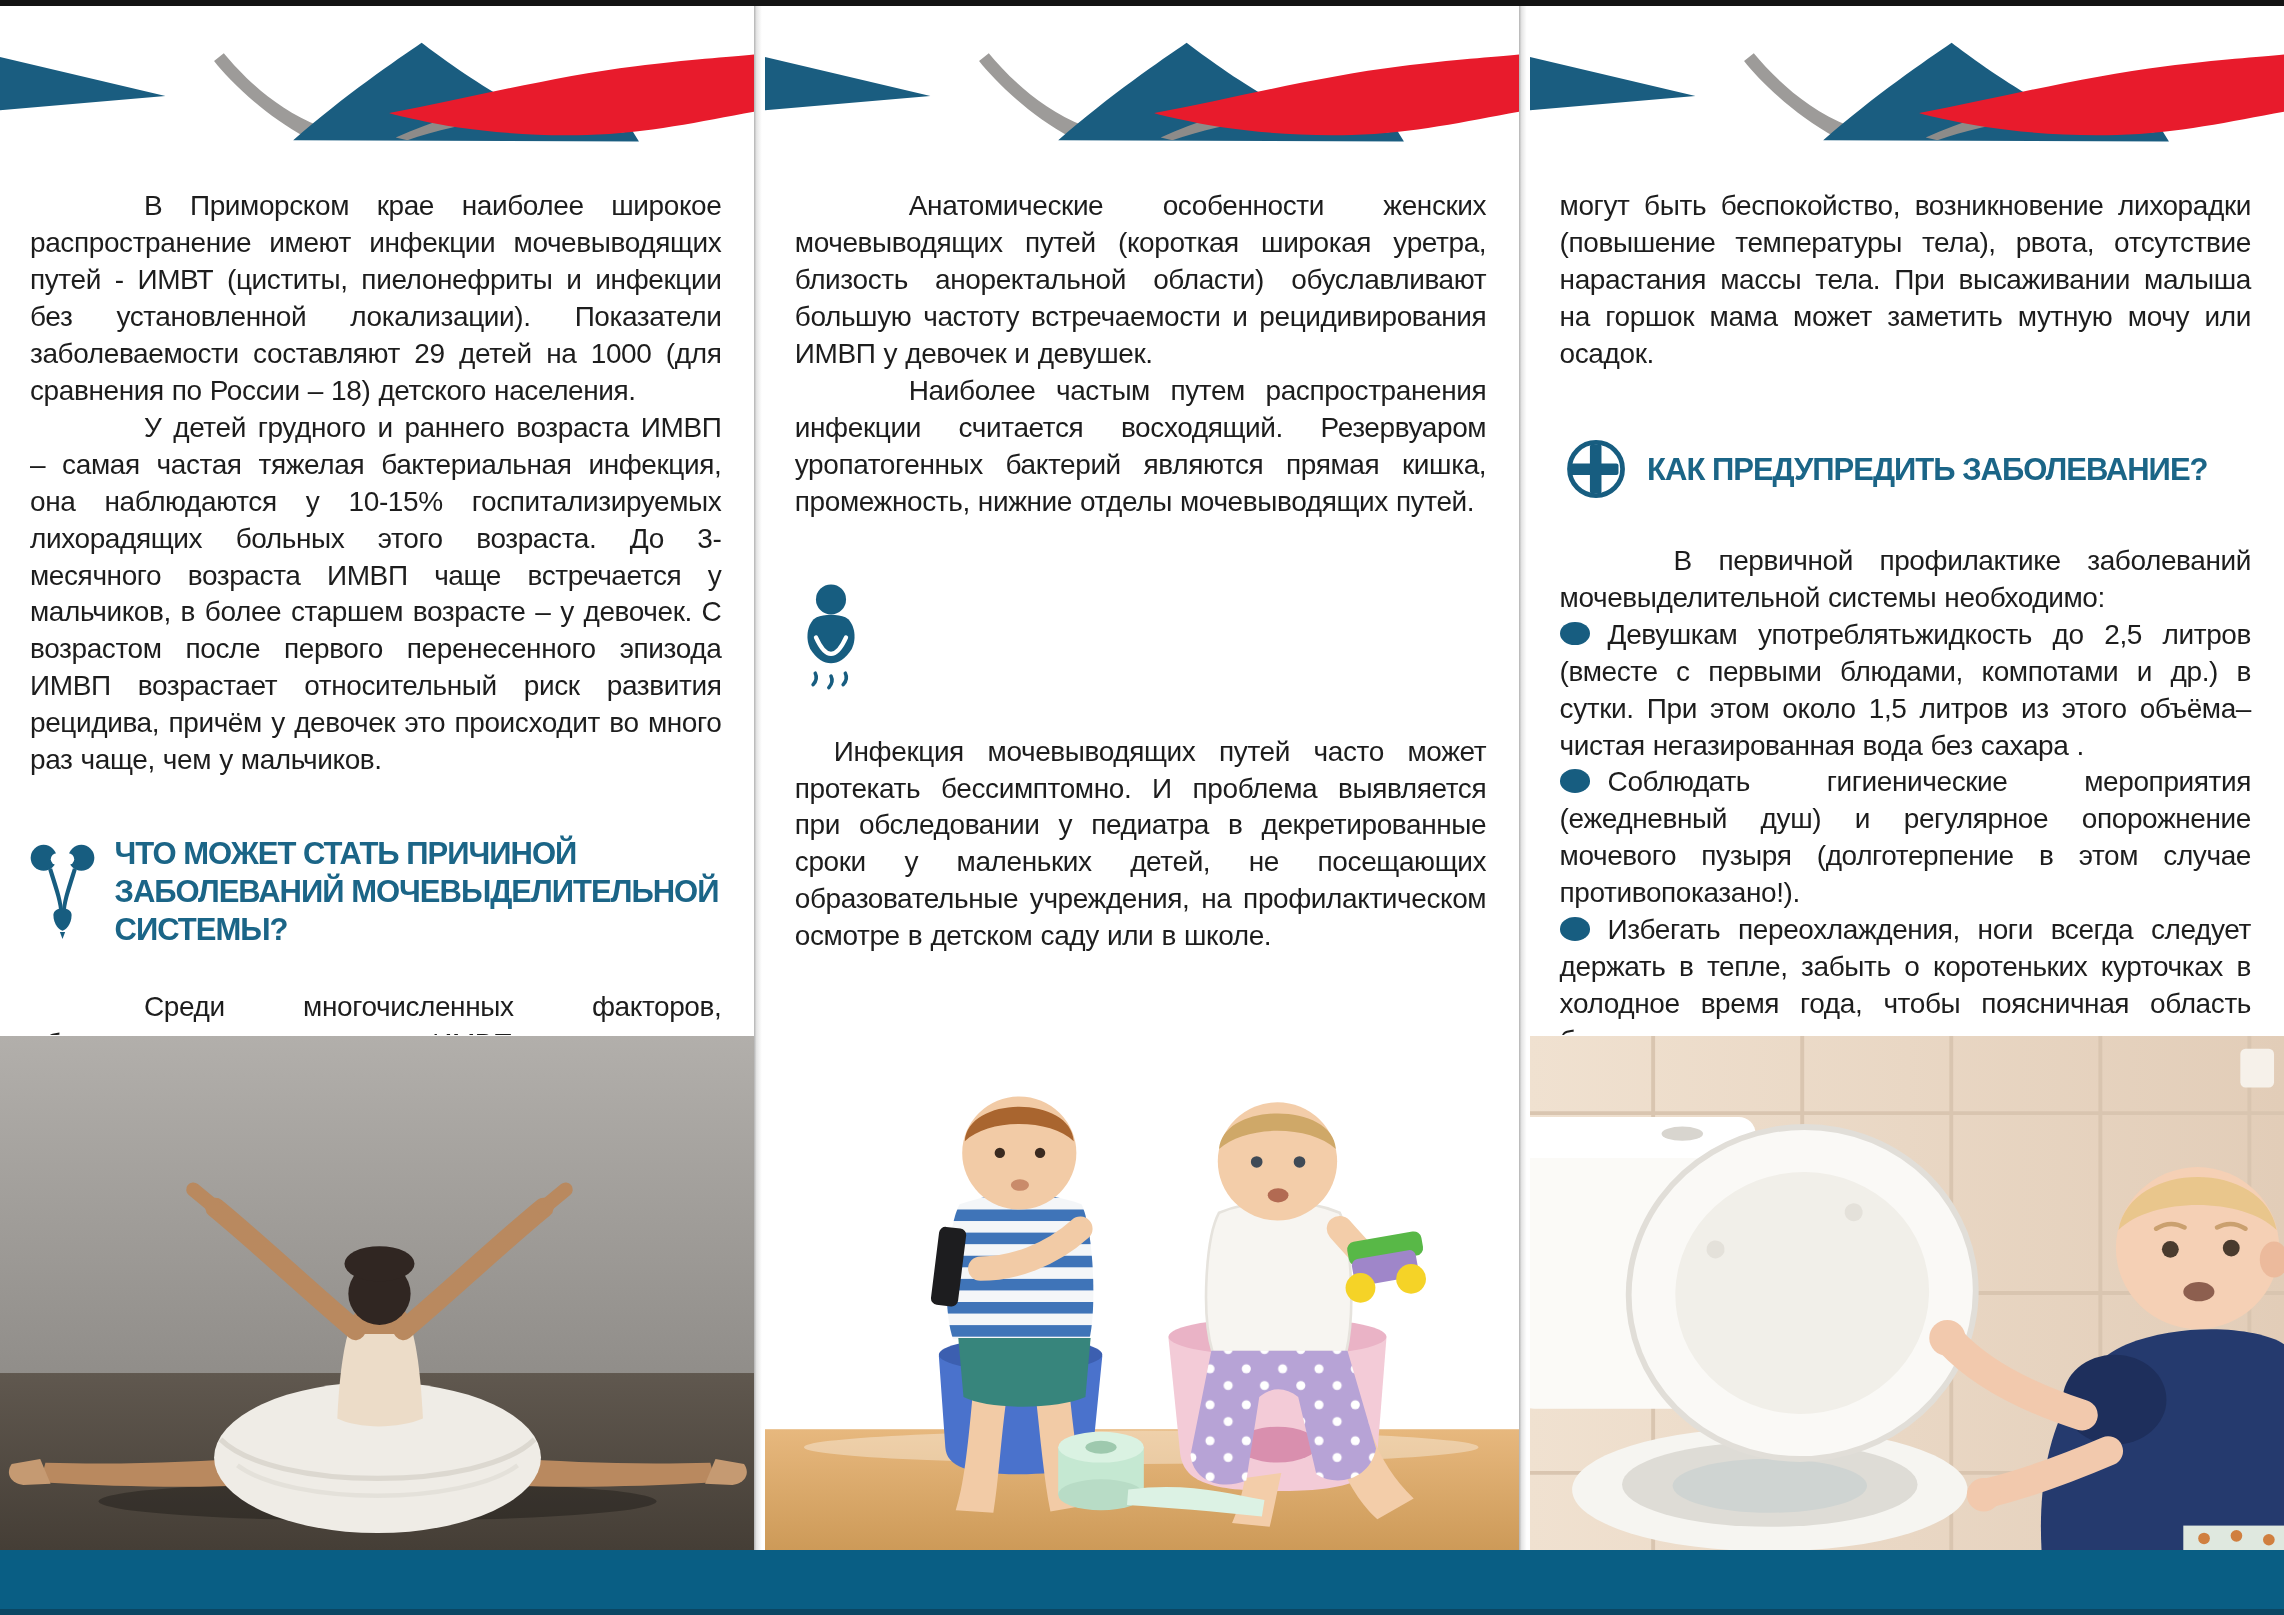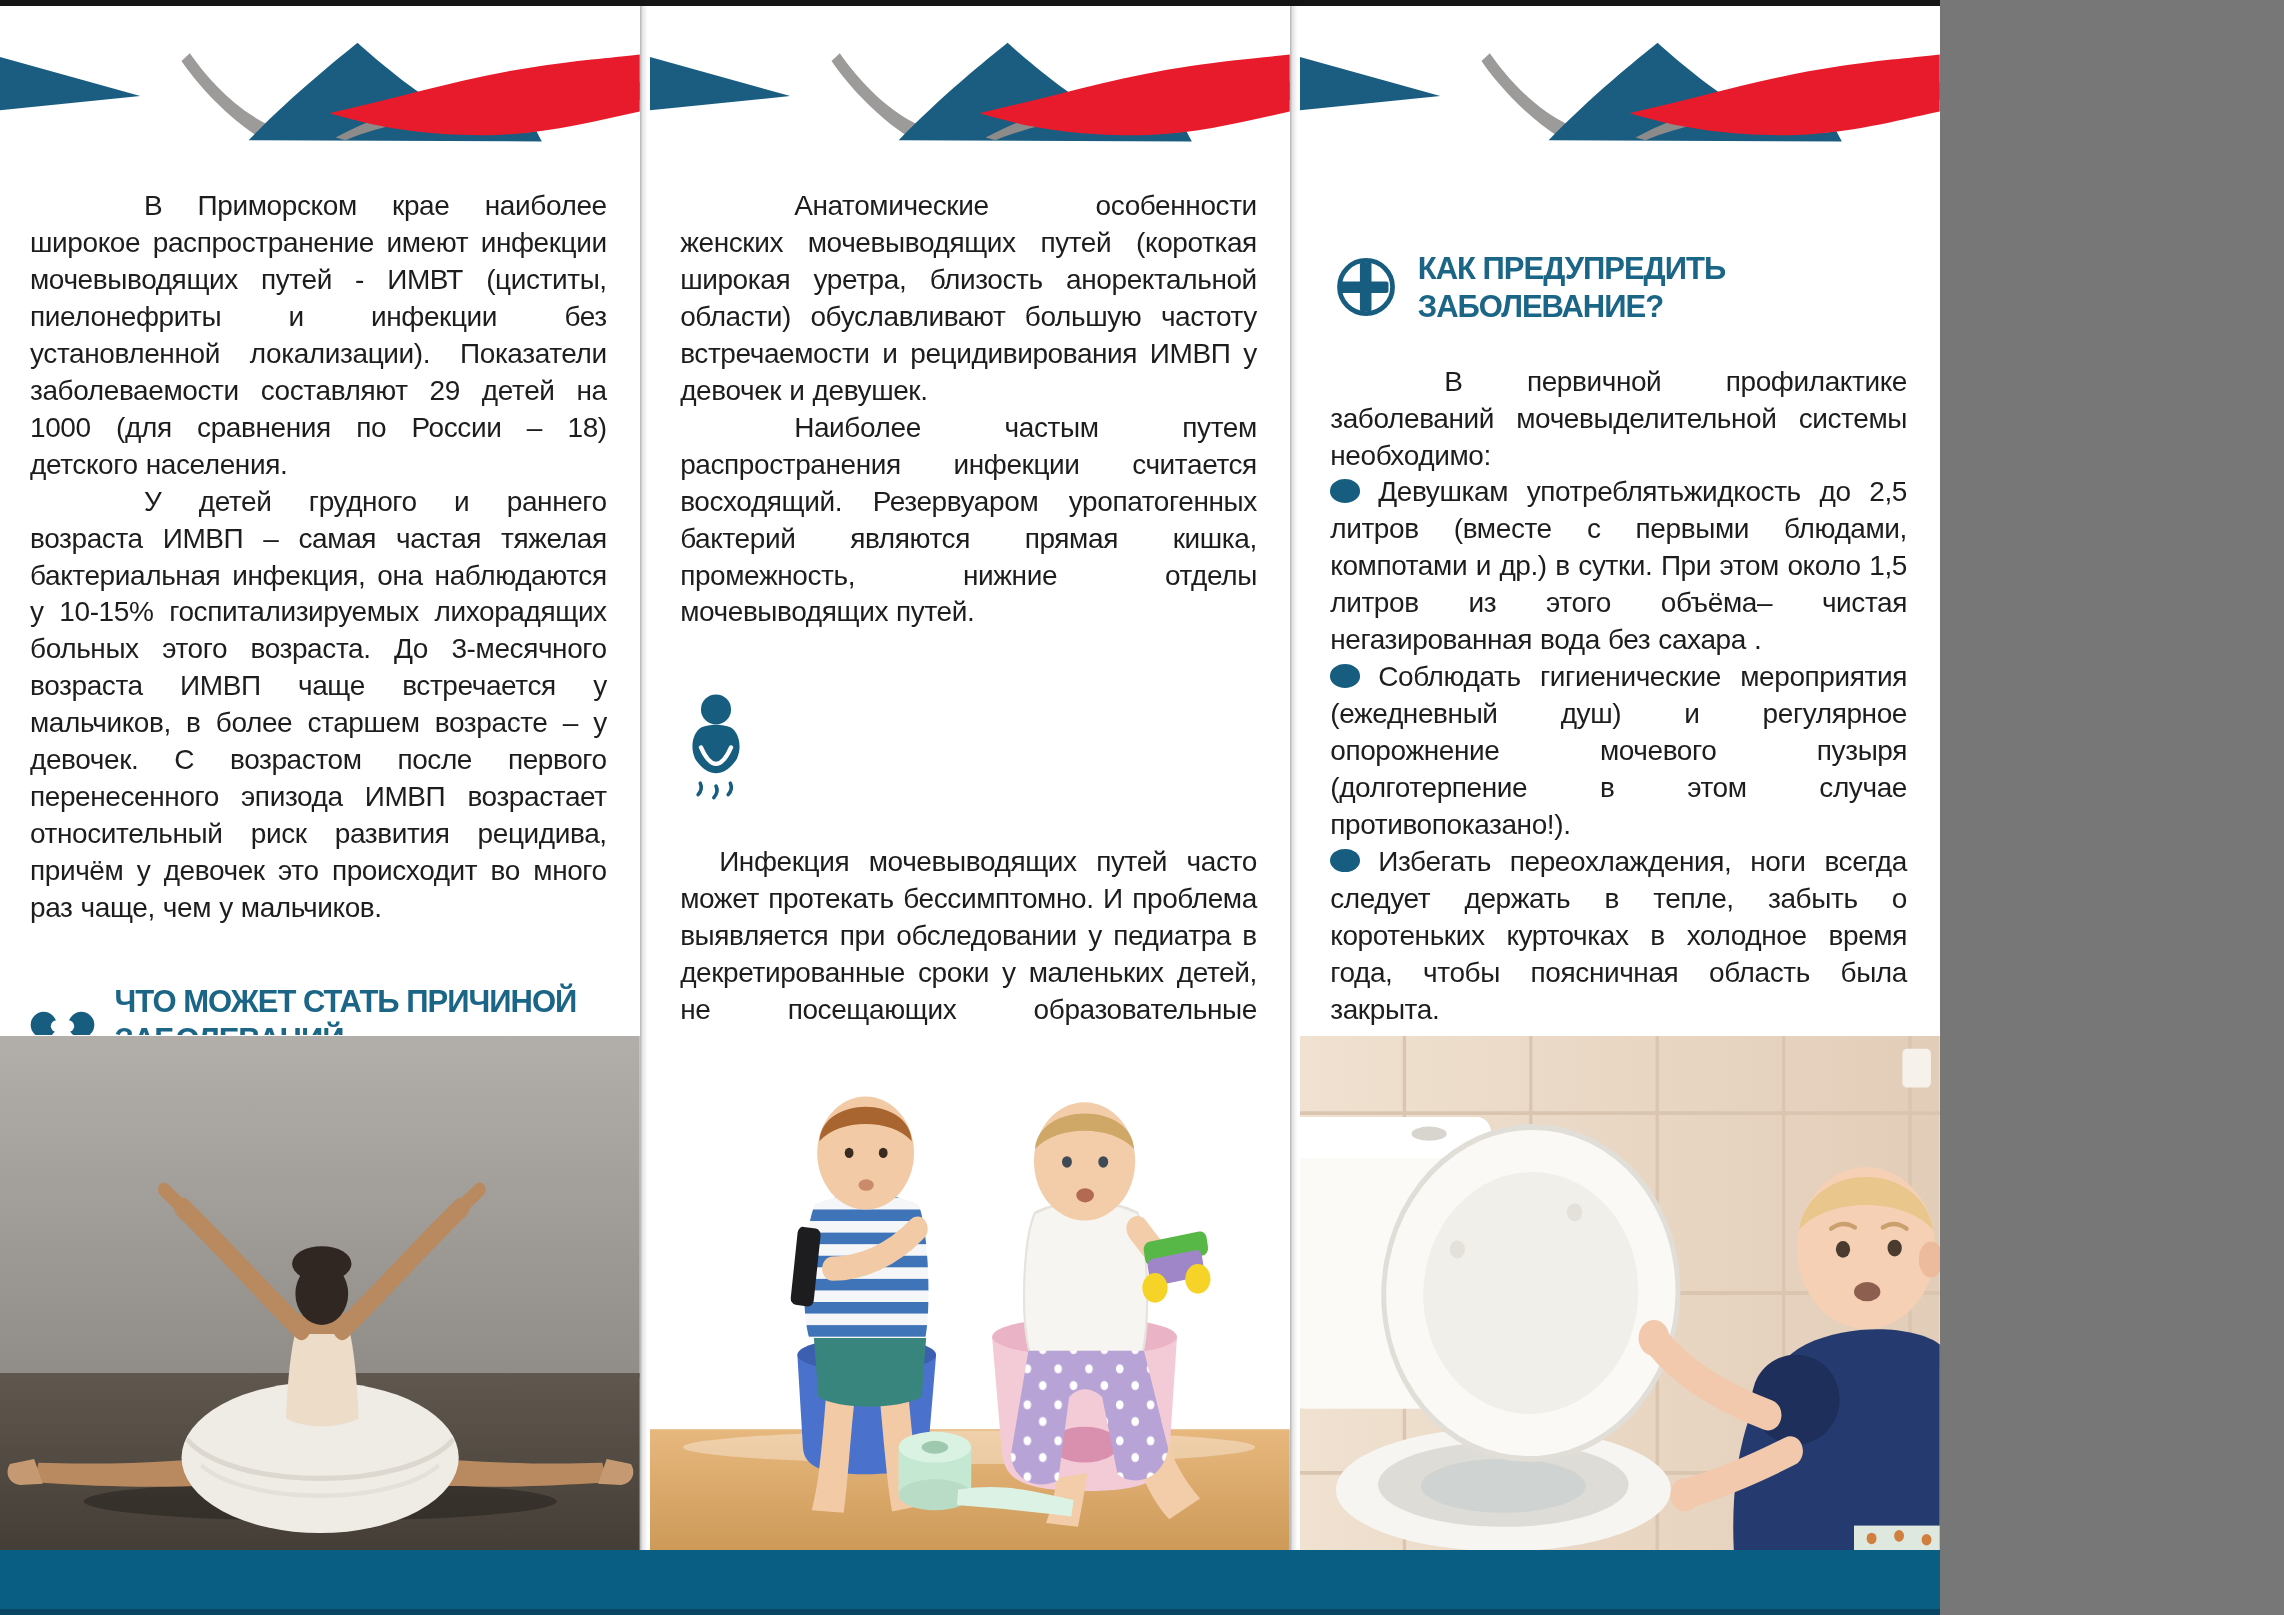--- a/index.html
+++ b/index.html
@@ -1,17 +1,17 @@
 <!DOCTYPE html>
 <html style="font-size:10.4px"><head>
 <meta charset="utf-8">
 <style>
   html,body { margin:0; padding:0; background:#777; }
   .page {
-    position:relative; width:1940px; height:1616px; background:#ffffff;
+    position:relative; width:2284px; height:1616px; background:#ffffff;
     font-family:"Liberation Sans", sans-serif; overflow:hidden;
     box-sizing:border-box;
   }
   .top-edge { position:absolute; top:0; left:0; right:0; height:5.9px; background:#141414; z-index:40; }
   .columns { position:absolute; top:0; left:0; right:0; bottom:66px; display:flex; }
   .panel { position:relative; flex:1 1 0; overflow:hidden; background:#fff; }
   .fold { width:10.4px; flex:0 0 10.4px; background:linear-gradient(90deg, rgba(0,0,0,0.30) 0px, rgba(0,0,0,0.10) 2.6px, rgba(0,0,0,0.0) 7.8px); z-index:30; }
   .wave { position:absolute; top:0; left:0; width:100%; height:170px; }
   .wave svg { width:100%; height:100%; display:block; }
   .content {
@@ -224,20 +224,21 @@
       <div class="wave">
         <svg viewBox="0 0 1163 262" preserveAspectRatio="none">
           <path d="M0,88 L255,148 L0,170 Z" fill="#1a5d80"></path>
           <path d="M345,82 C375,118 425,168 492,194 L472,212 C405,176 352,122 330,94 Z" fill="#9d9b99"></path>
           <path d="M452,216 C530,148 612,92 650,66 C684,92 766,152 838,182 C892,204 940,208 975,202 L985,218 Z" fill="#1a5d80"></path>
           <path d="M610,212 C730,158 860,136 970,138 C1060,140 1122,136 1163,126 L1163,154 C1080,166 1000,162 900,168 C792,174 692,194 628,216 Z" fill="#8d8b89"></path>
           <path d="M600,174 C720,152 850,118 980,102 C1060,92 1125,88 1163,84 L1163,172 C1080,187 1000,205 905,208 C800,211 700,198 645,185 C618,179 603,176 600,174 Z" fill="#e81b2c"></path>
         </svg>
       </div>
       <div class="content">
+        <p class="body">могут быть беспокойство, возникновение лихорадки (повышение температуры тела), рвота, отсутствие нарастания массы тела. При высаживании малыша на горшок мама может заметить мутную мочу или осадок.</p>
         <div class="heading center">
           <span class="hicon">
             <svg width="68" height="68" viewBox="0 0 100 100">
               <circle cx="53" cy="50" r="39" fill="none" stroke="#175d80" stroke-width="7"></circle>
               <rect x="14" y="42" width="72" height="17" rx="3" fill="#175d80"></rect>
               <rect x="44" y="14" width="17" height="72" rx="3" fill="#175d80"></rect>
             </svg>
           </span>
           <div class="htext">КАК ПРЕДУПРЕДИТЬ ЗАБОЛЕВАНИЕ?</div>
         </div>

